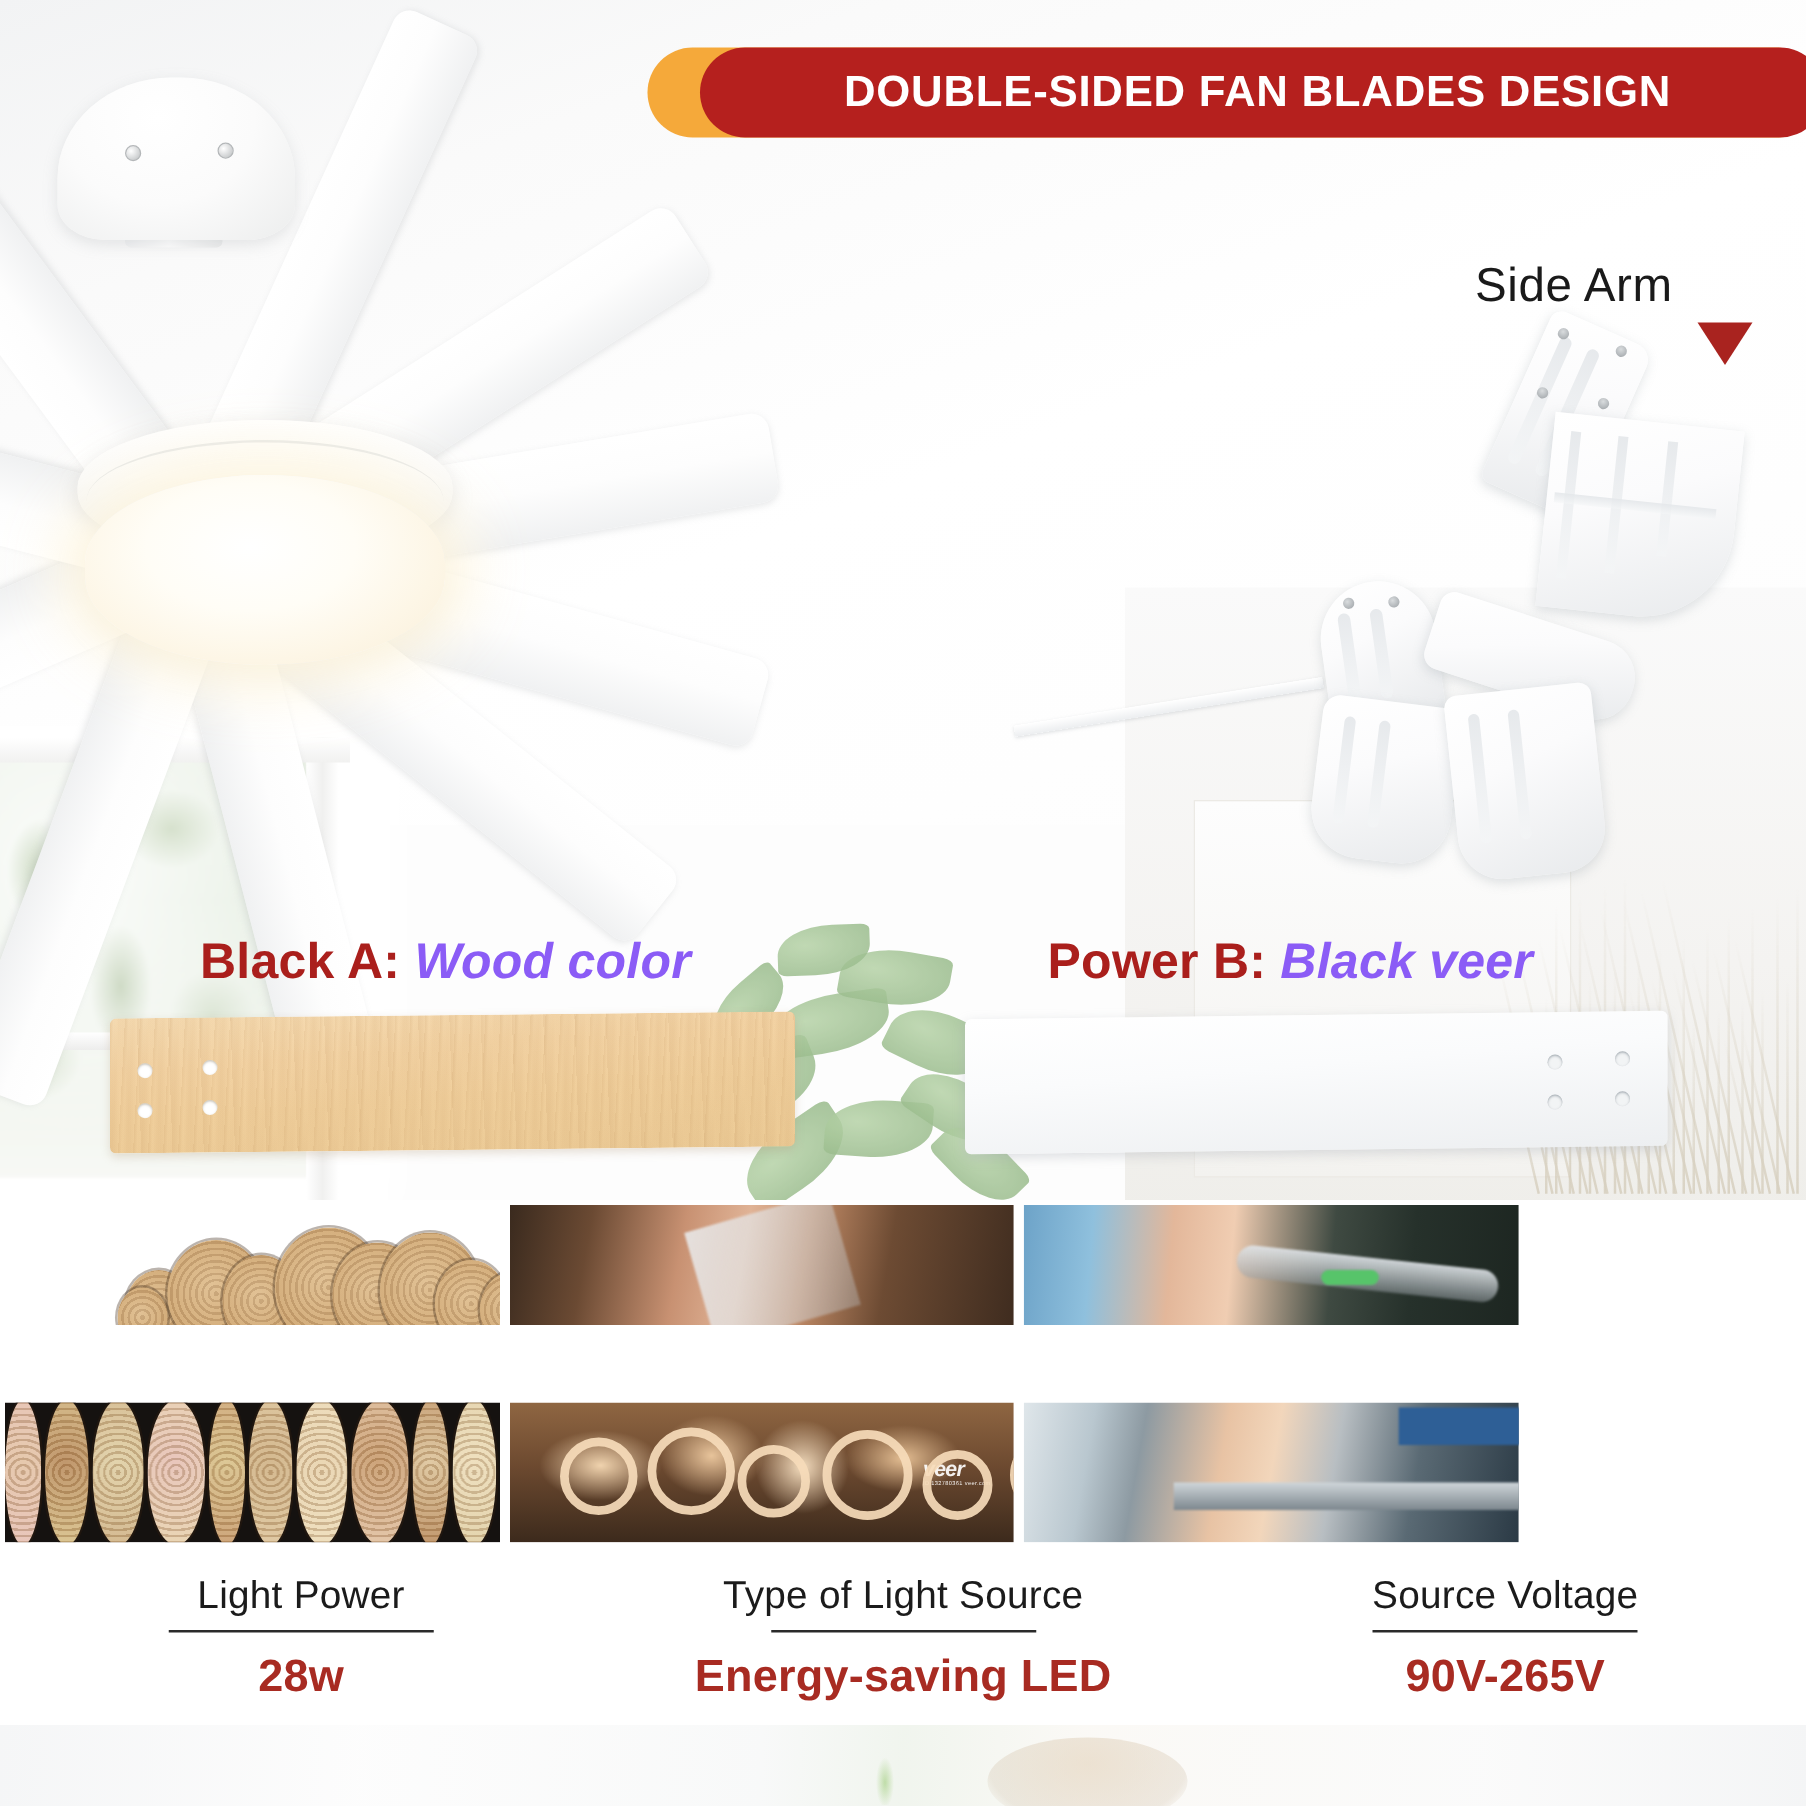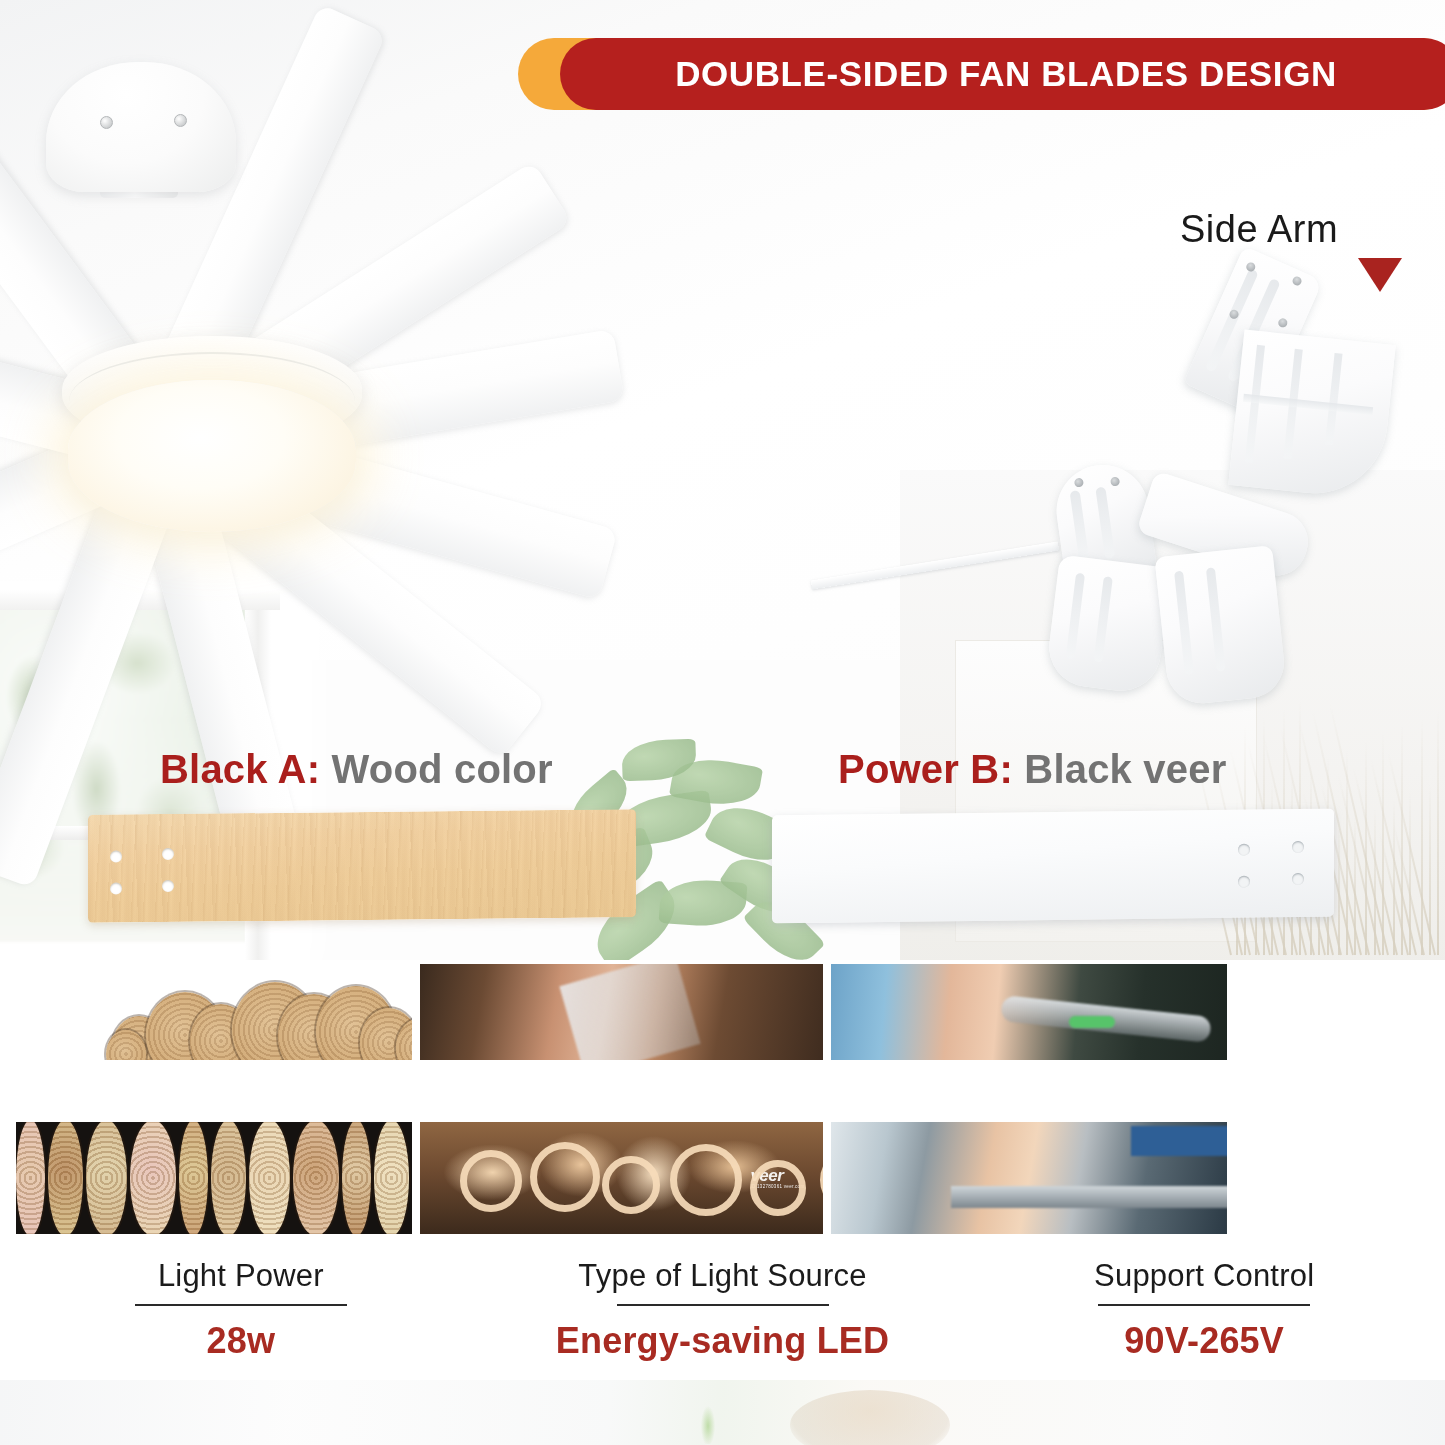--- a/index.html
+++ b/index.html
@@ -234,21 +234,21 @@
 
   
   .side-label {
     position: absolute;
     font-size: 40px;
     font-weight: bold;
     white-space: nowrap;
     letter-spacing: 0.2px;
   }
   .side-label .sk { color: #aa1f1c; }
-  .side-label .sv { color: #737373; }
+  .side-label .sv { color: #8b5cf6; font-style: italic; }
   .side-a-label { left: 160px; top: 747px; }
   .side-b-label { left: 838px; top: 747px; }
 
   
   .blade-wood {
     position: absolute; left: 88px; top: 812px;
     width: 548px; height: 108px;
     border-radius: 5px 5px 5px 5px;
     background:
       repeating-linear-gradient(93deg,
@@ -278,21 +278,21 @@
     background: #ffffff;
     box-shadow: inset 0 1px 2px rgba(150,140,120,0.55);
   }
   .blade-hole.dk {
     background: #f2f4f5;
     box-shadow: inset 0 1px 2px rgba(120,130,140,0.65);
   }
 
   
   .strip {
-    position: absolute; left: 16px;
+    position: absolute; left: 4px;
     width: 1211px;
     display: flex;
     gap: 8px;
     justify-content: flex-end;
   }
   .strip-a { top: 964px; height: 96px; }
   .strip-b { top: 1122px; height: 112px; }
   .panel { height: 100%; overflow: hidden; position: relative; }
   .panel.p1 { width: 474px; }
   .panel.p2 { width: 482px; }
@@ -726,21 +726,21 @@
           <div class="spec-label">Light Power</div>
           <div class="spec-rule"></div>
           <div class="spec-value">28w</div>
         </div>
         <div class="spec-cell">
           <div class="spec-label">Type of Light Source</div>
           <div class="spec-rule"></div>
           <div class="spec-value">Energy-saving LED</div>
         </div>
         <div class="spec-cell">
-          <div class="spec-label">Support Control</div>
+          <div class="spec-label">Source Voltage</div>
           <div class="spec-rule"></div>
           <div class="spec-value">90V-265V</div>
         </div>
       </div>
     <div class="spec-ghost">
       <div class="ghost-plant"></div>
       <div class="ghost-bowl"></div>
     </div>
   </div>
 

